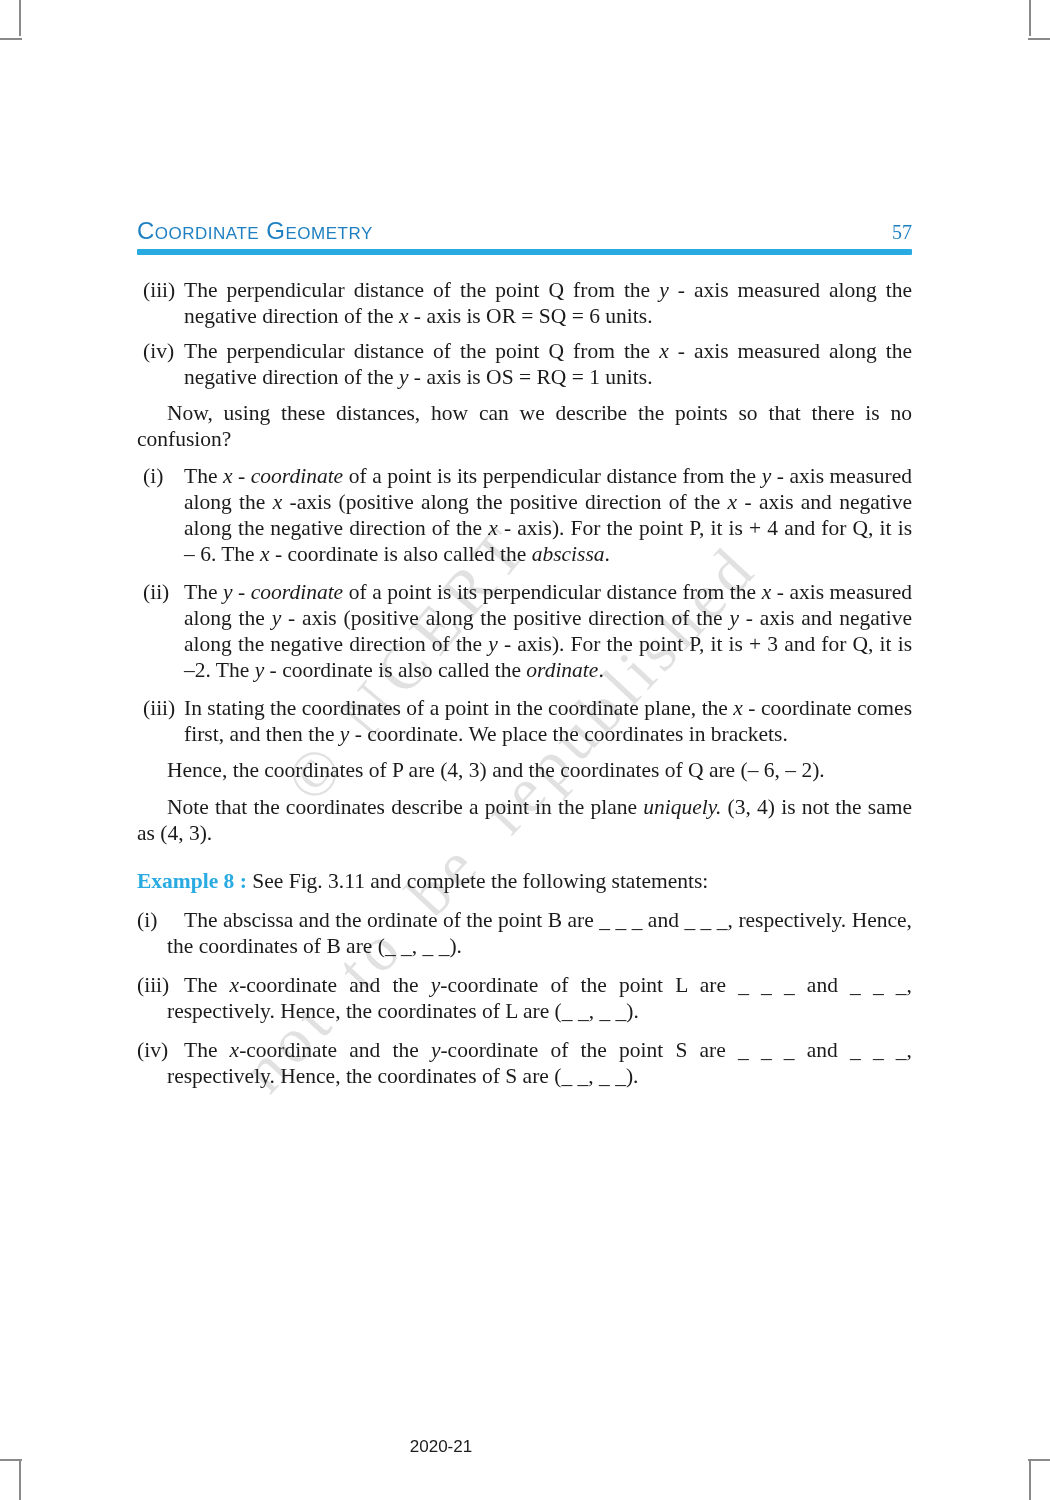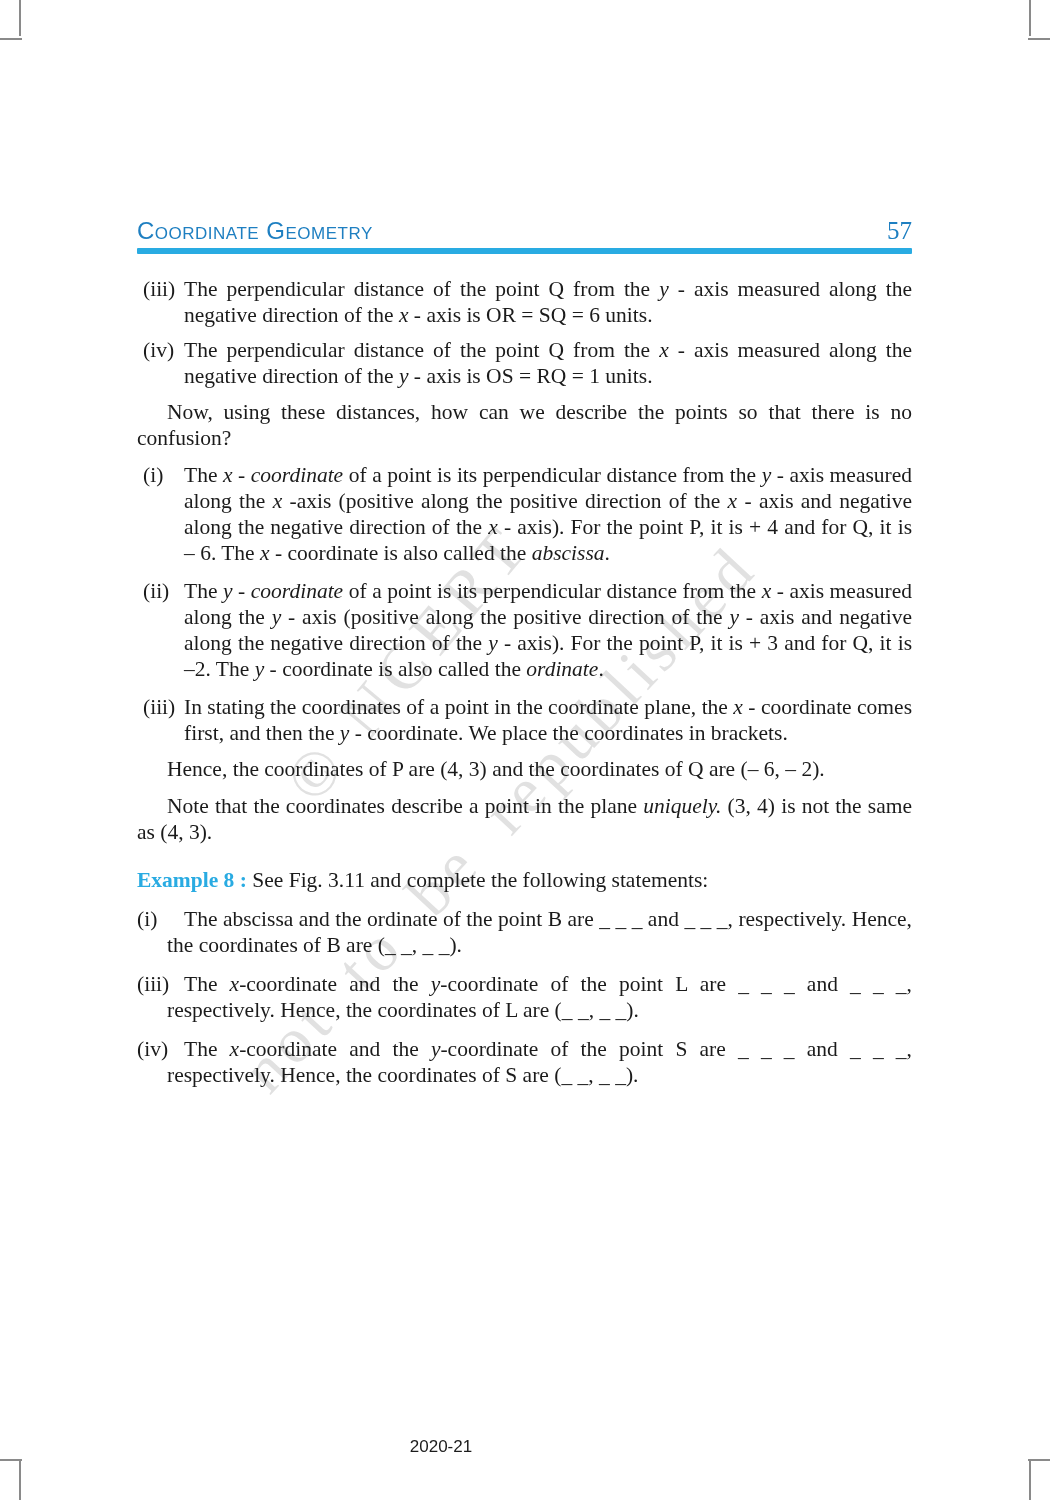--- a/index.html
+++ b/index.html
@@ -41,21 +41,21 @@
     margin-bottom: 4px;
   }
   .doc-title {
     font-family: "Liberation Sans", sans-serif;
     font-variant: small-caps;
     font-size: 24px; letter-spacing: 0.5px;
     color: var(--header-text);
   }
   .page-num {
     font-family: "Liberation Serif", serif;
-    font-size: 25px; color: var(--header-text);
+    font-size: 20px; color: var(--header-text);
   }
   .rule { height: 6px; background: var(--rule); margin-bottom: 22px; border-radius: 1px; }
   .para { text-align: justify; margin-bottom: 11px; }
   .indent { text-indent: 30px; }
   
   .item { position: relative; padding-left: 47px; text-align: justify; margin-bottom: 10px; }
   .item .marker { position: absolute; left: 6px; top: 0; }
   
   .ex-item { padding-left: 30px; text-align: justify; margin-bottom: 13px; }
   .ex-item .marker { display: inline-block; width: 47px; margin-left: -30px; }

